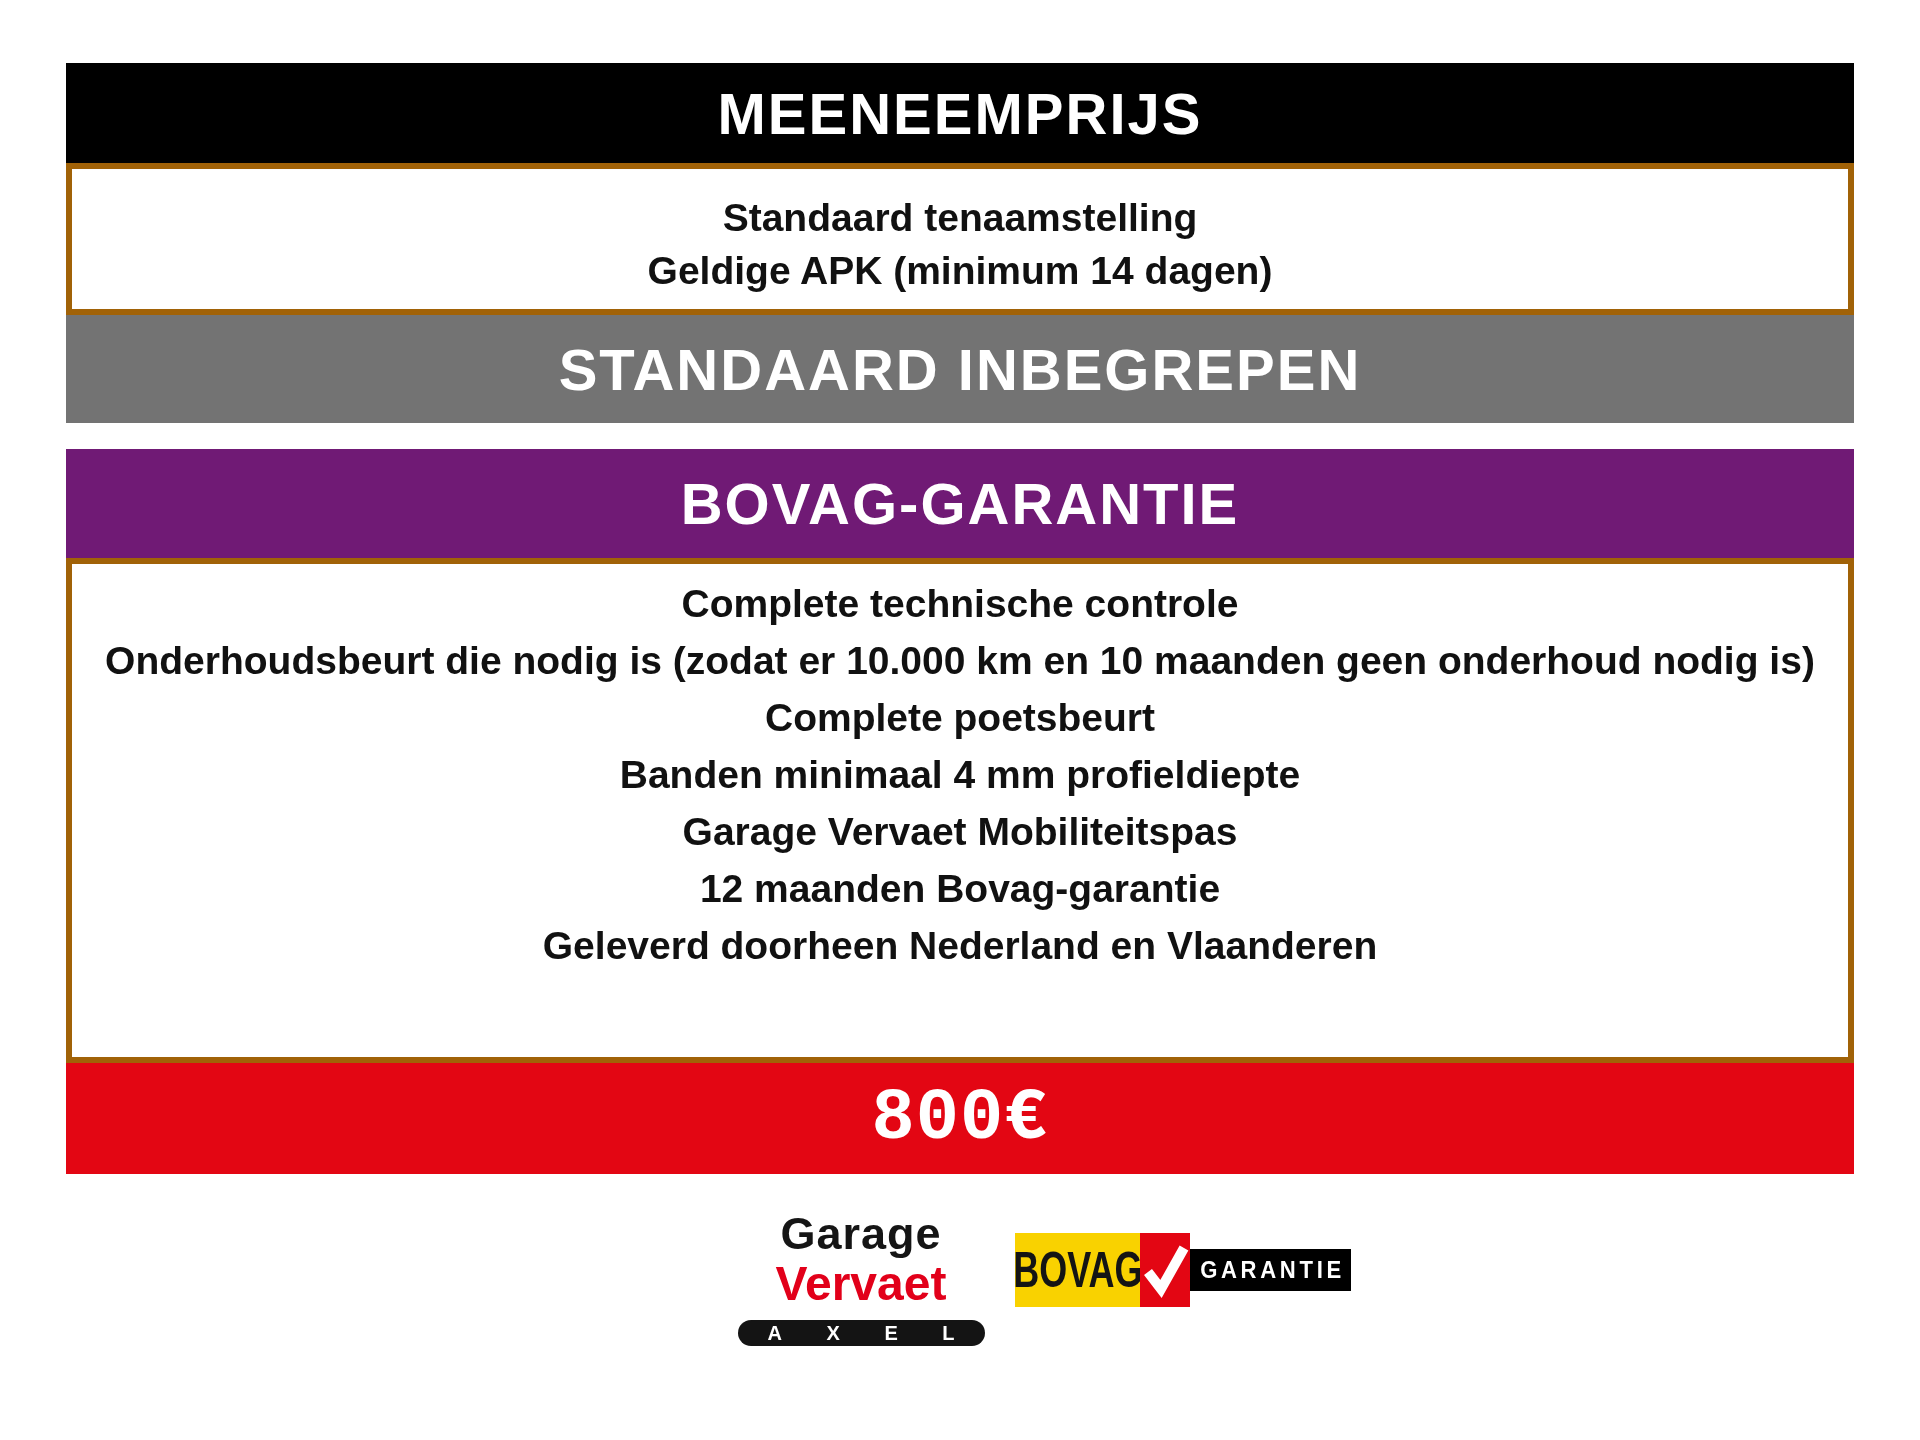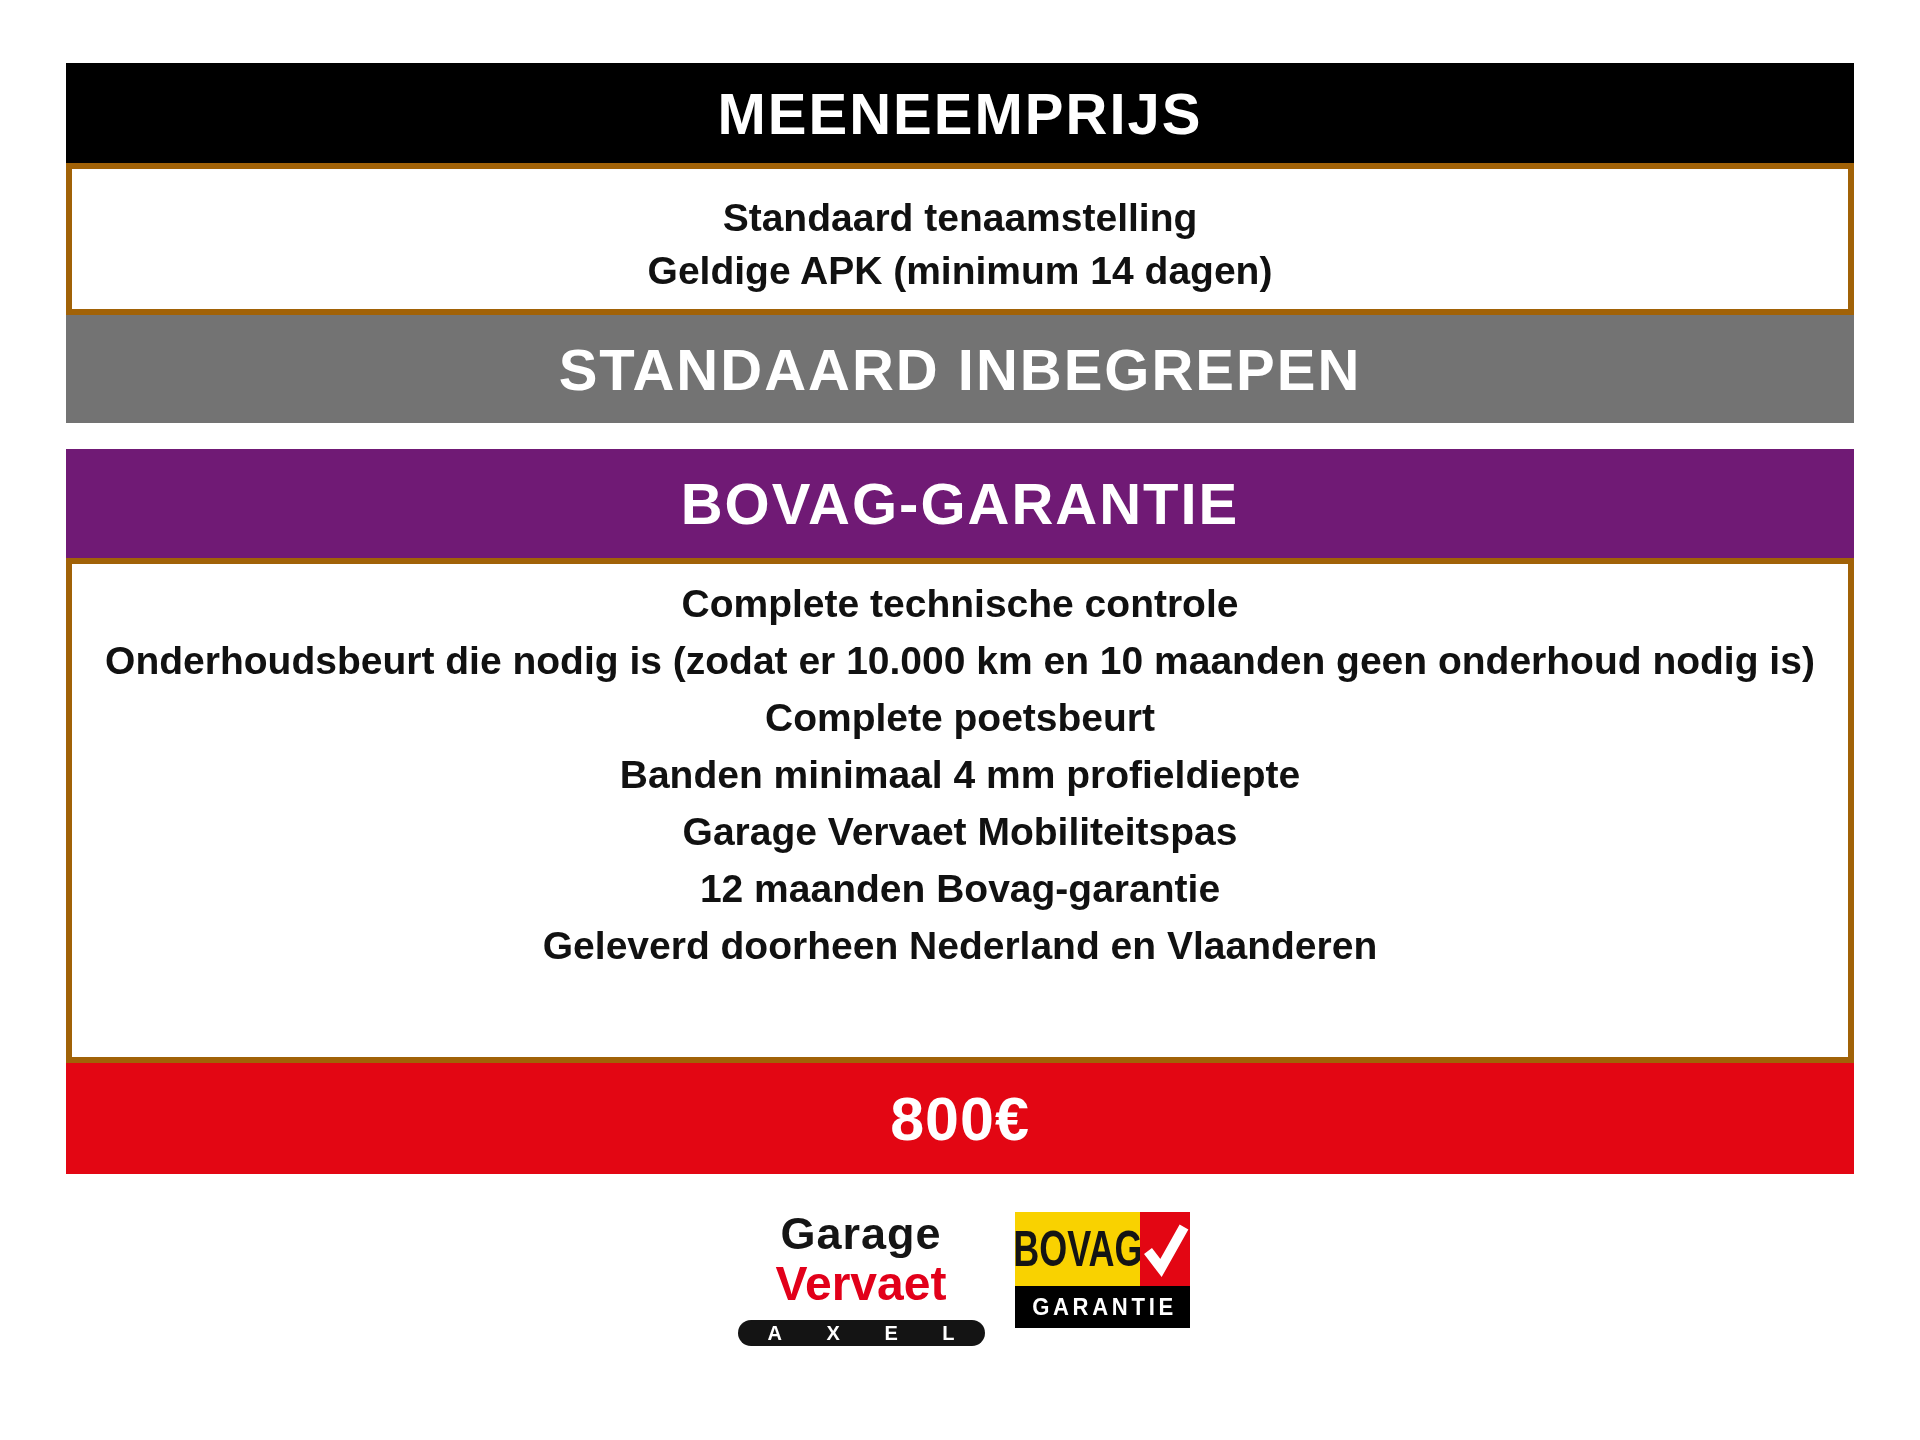--- a/index.html
+++ b/index.html
@@ -19,21 +19,21 @@
     display: flex; align-items: center; justify-content: center;
   }
   .bar-text {
     font-weight: 700; font-size: 58px; letter-spacing: 2px;
     color: #ffffff; white-space: nowrap;
   }
   .bar-black  { background: #000000; height: 100px; }
   .bar-red    { background: #737373; height: 108px; }
   .bar-black2 { background: #701a75; height: 109px; margin-top: 26px; }
   .bar-price  { background: #e30613; height: 111px; }
-  .bar-price .bar-text { font-size: 61px; letter-spacing: 1px; }
+  .bar-price .bar-text { font-size: 72px; letter-spacing: 1px; font-family: Liberation Mono, monospace; }
 
   .box {
     width: 100%; background: #ffffff;
     border: 6px solid #a16207;
     text-align: center;
   }
   .box1 { height: 152px; padding-top: 22px; }
   .box2 { height: 505px; padding-top: 11px; }
   .line {
     font-weight: 700; color: #111111; white-space: nowrap;
@@ -60,21 +60,21 @@
   .axel-pill {
     margin: 8px auto 0; width: 247px; height: 26px;
     background: #141414; border-radius: 13px;
     display: flex; align-items: center; justify-content: space-between;
     padding: 0 30px;
   }
   .axel-letter {
     color: #ffffff; font-weight: 700; font-size: 20px; line-height: 26px;
   }
 
-  .bovag-logo { width: 175px; height: 116px; display: flex; flex-direction: column; }
+  .bovag-logo { width: 175px; height: 116px; display: flex; flex-direction: row; align-items: center; }
   .bovag-top { display: flex; height: 74px; }
   .bovag-yellow {
     width: 125px; height: 74px; background: #f9d200;
     display: flex; align-items: center; justify-content: center;
     overflow: hidden;
   }
   .bovag-word {
     font-weight: 700; font-size: 50px; color: #141414;
     display: inline-block; transform: scaleX(0.72); letter-spacing: 0px;
     white-space: nowrap;

